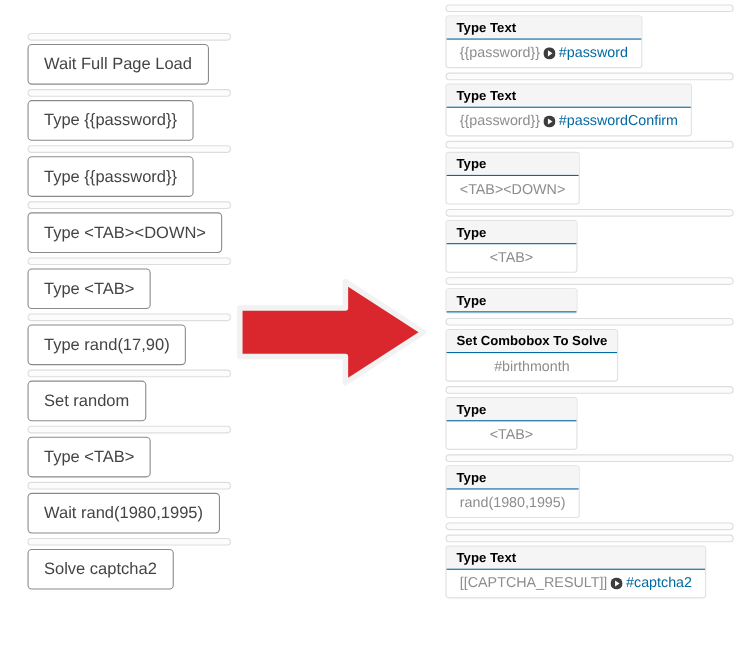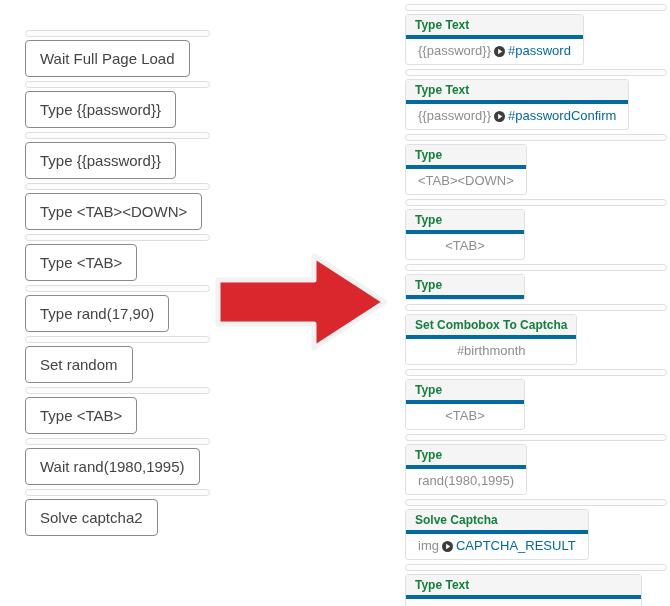--- a/index.html
+++ b/index.html
@@ -69,24 +69,24 @@
     border: 1px solid #e0e0e0;
     border-radius: 3px;
     background: #ffffff;
     box-sizing: border-box;
     display: inline-block;
     min-width: 120px;
     max-width: 262px;
   }
   .panel-head {
     background: #f5f5f5;
-    border-bottom: 4px solid #0369a1;
+    border-bottom: 1px solid #0369a1;
     font-size: 12px;
     font-weight: bold;
-    color: #15803d;
+    color: #000000;
     padding: 3px 9px 3px 9px;
     line-height: 14px;
     white-space: nowrap;
   }
   .panel-body {
     padding: 4px 12px 5px 12px;
     font-size: 13px;
     color: #8d8d8d;
     line-height: 16px;
     text-align: center;
@@ -129,24 +129,21 @@
               <circle cx="8" cy="8" r="8" fill="#3d3d3d"></circle>
               <path d="M6 4 L12 8 L6 12 Z" fill="#ffffff"></path>
             </svg></span><span class="sel">#password</span></div></div></div>
     <div class="right-step"><div class="drop-pill"></div><div class="panel"><div class="panel-head">Type Text</div><div class="panel-body"><span>{{password}}</span><span class="arrow-circle-icon"><svg viewBox="0 0 16 16" width="11" height="11">
               <circle cx="8" cy="8" r="8" fill="#3d3d3d"></circle>
               <path d="M6 4 L12 8 L6 12 Z" fill="#ffffff"></path>
             </svg></span><span class="sel">#passwordConfirm</span></div></div></div>
     <div class="right-step"><div class="drop-pill"></div><div class="panel"><div class="panel-head">Type</div><div class="panel-body"><span>&lt;TAB&gt;&lt;DOWN&gt;</span></div></div></div>
     <div class="right-step"><div class="drop-pill"></div><div class="panel"><div class="panel-head">Type</div><div class="panel-body"><span>&lt;TAB&gt;</span></div></div></div>
     <div class="right-step"><div class="drop-pill"></div><div class="panel"><div class="panel-head">Type</div></div></div>
-    <div class="right-step"><div class="drop-pill"></div><div class="panel"><div class="panel-head">Set Combobox To Captcha</div><div class="panel-body"><span>#birthmonth</span></div></div></div>
+    <div class="right-step"><div class="drop-pill"></div><div class="panel"><div class="panel-head">Set Combobox To Solve</div><div class="panel-body"><span>#birthmonth</span></div></div></div>
     <div class="right-step"><div class="drop-pill"></div><div class="panel"><div class="panel-head">Type</div><div class="panel-body"><span>&lt;TAB&gt;</span></div></div></div>
     <div class="right-step"><div class="drop-pill"></div><div class="panel"><div class="panel-head">Type</div><div class="panel-body"><span>rand(1980,1995)</span></div></div></div>
-    <div class="right-step"><div class="drop-pill"></div><div class="panel"><div class="panel-head">Solve Captcha</div><div class="panel-body"><span>img</span><span class="arrow-circle-icon"><svg viewBox="0 0 16 16" width="11" height="11">
-              <circle cx="8" cy="8" r="8" fill="#3d3d3d"></circle>
-              <path d="M6 4 L12 8 L6 12 Z" fill="#ffffff"></path>
-            </svg></span><span class="sel">CAPTCHA_RESULT</span></div></div></div>
+    <div class="right-step"><div class="drop-pill"></div></div>
     <div class="right-step"><div class="drop-pill"></div><div class="panel"><div class="panel-head">Type Text</div><div class="panel-body"><span>[[CAPTCHA_RESULT]]</span><span class="arrow-circle-icon"><svg viewBox="0 0 16 16" width="11" height="11">
               <circle cx="8" cy="8" r="8" fill="#3d3d3d"></circle>
               <path d="M6 4 L12 8 L6 12 Z" fill="#ffffff"></path>
             </svg></span><span class="sel">#captcha2</span></div></div></div>
   </div>
 
 </body></html>

